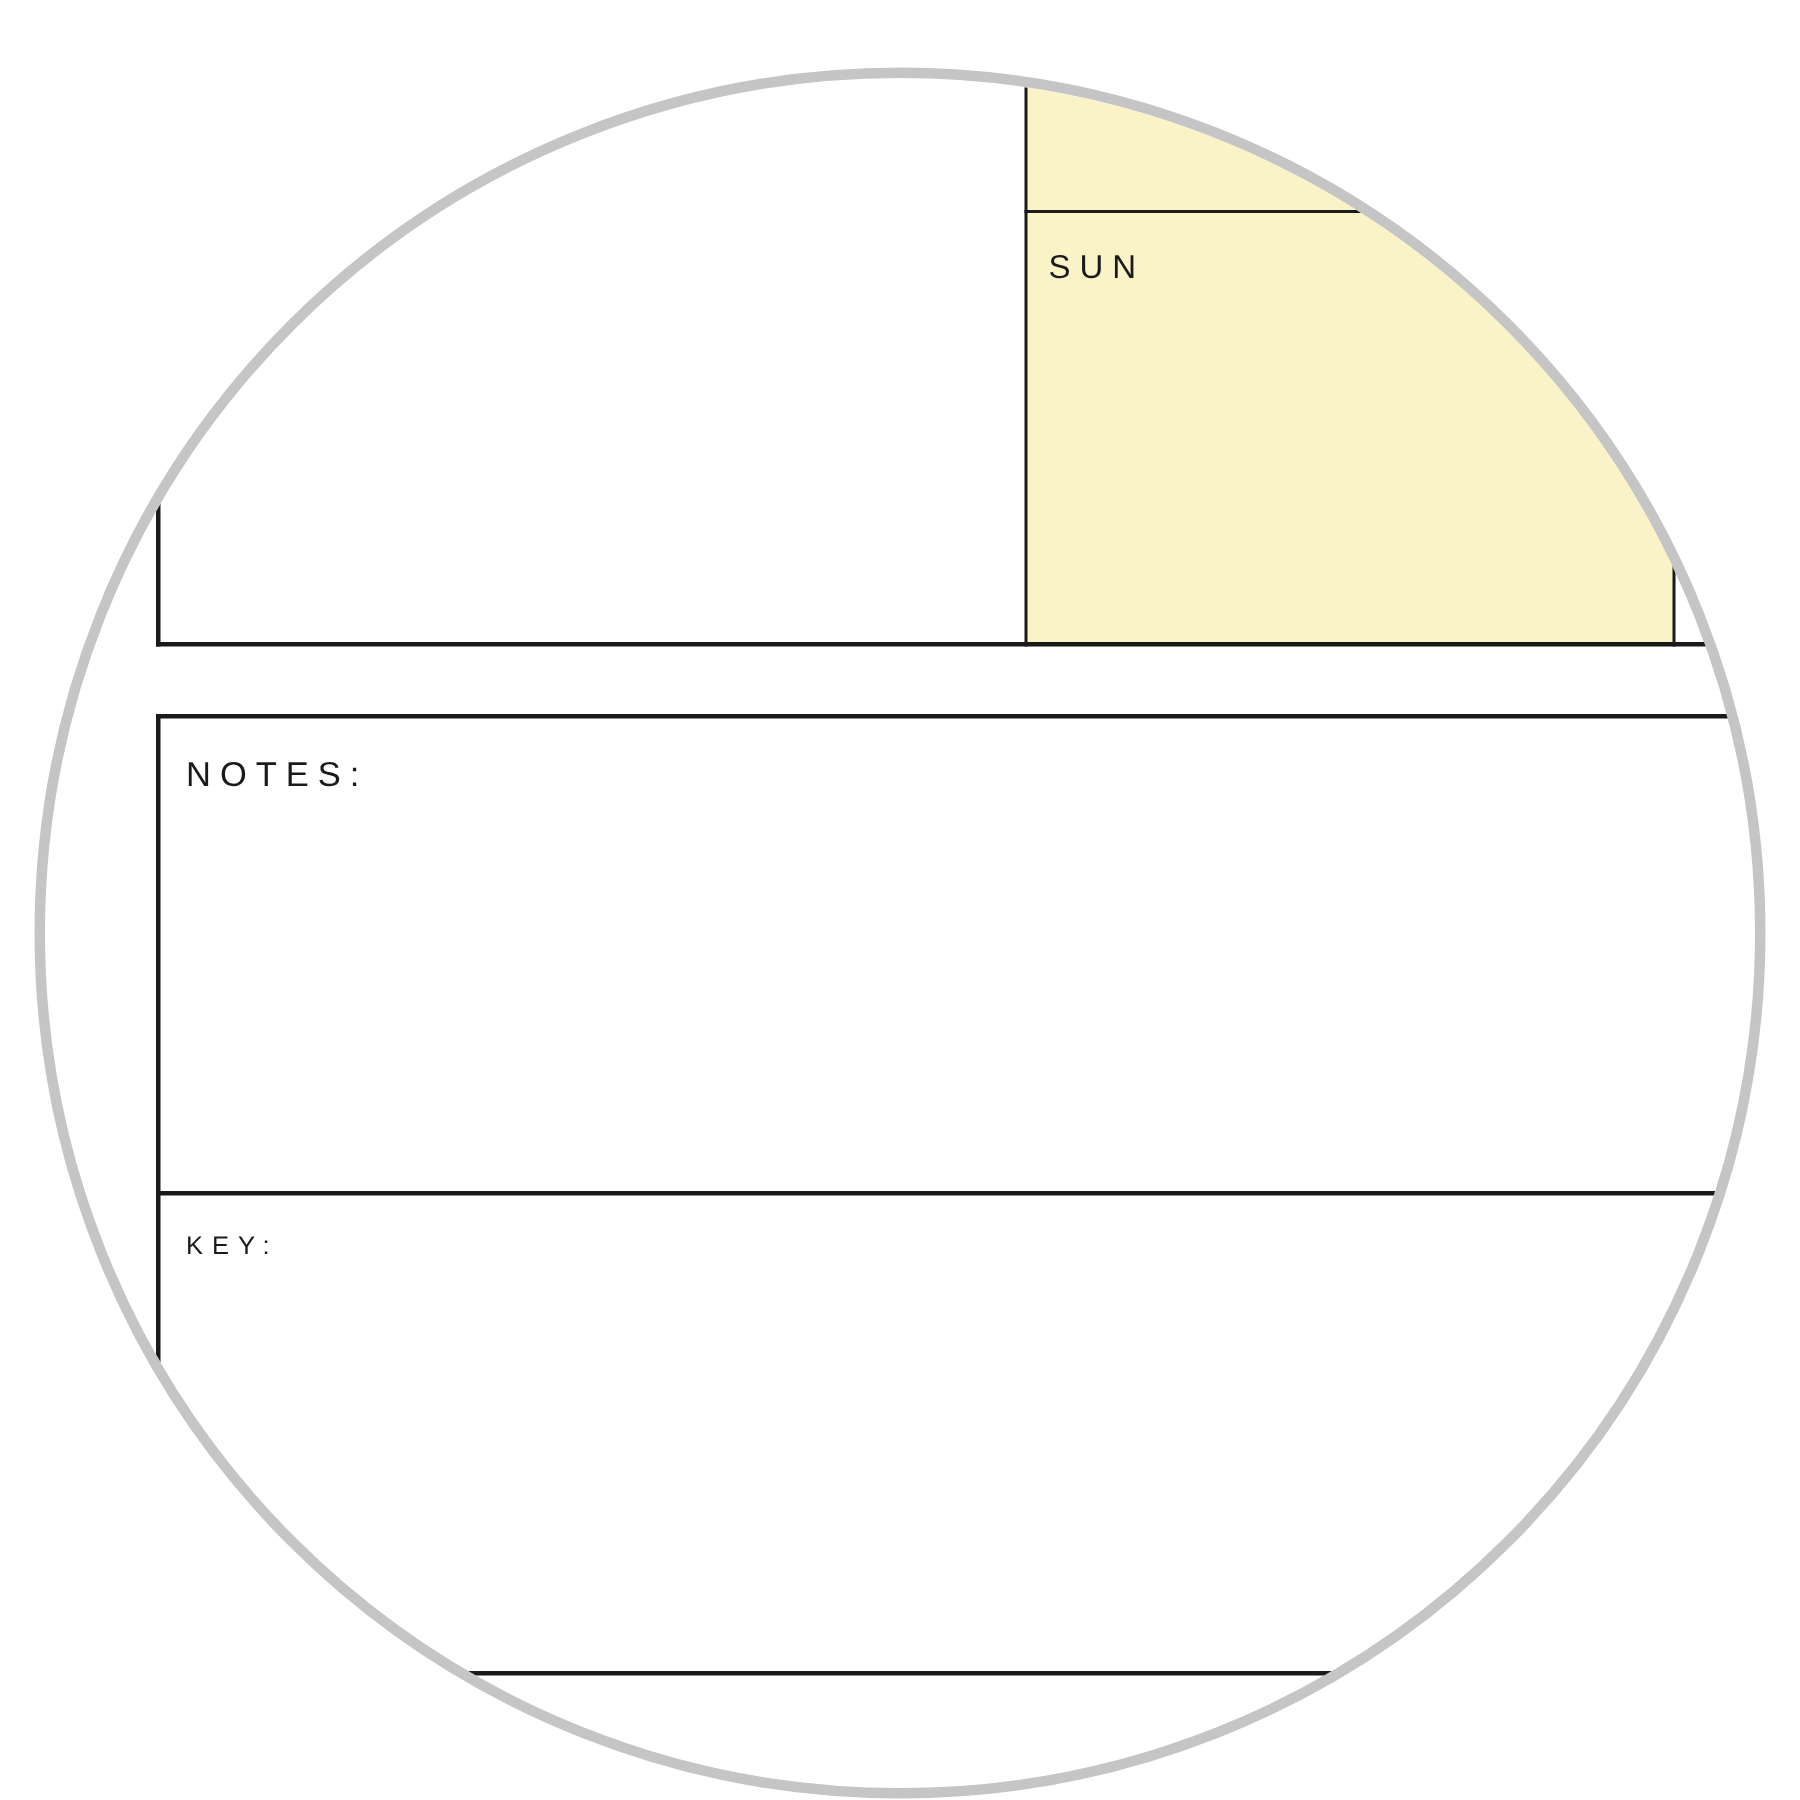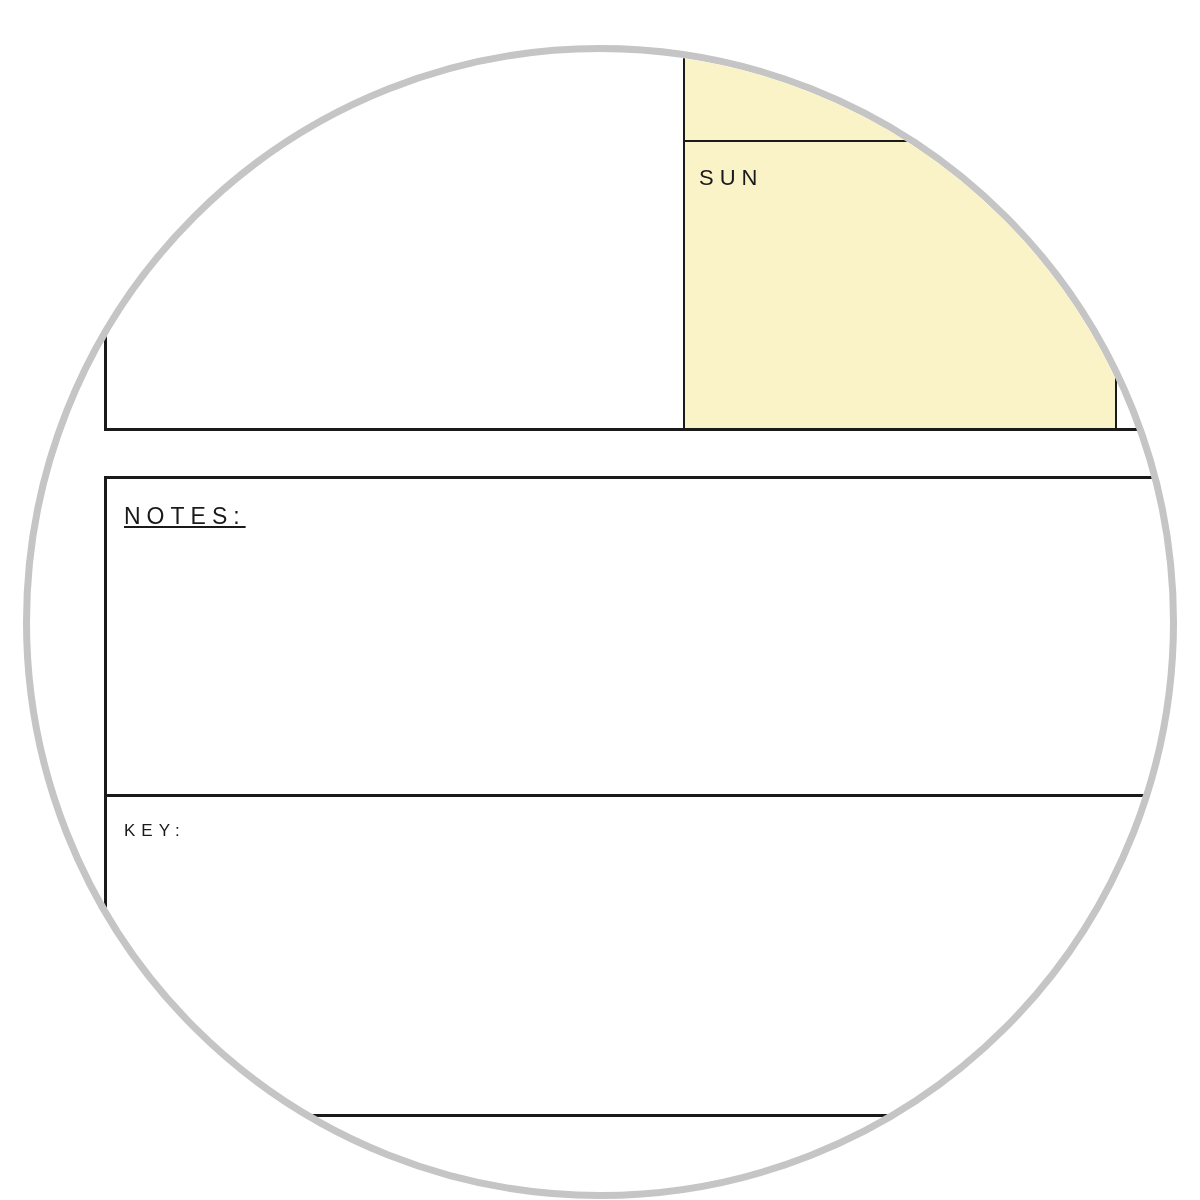--- a/index.html
+++ b/index.html
@@ -79,21 +79,20 @@
   .grid-bottom-border { left: 74px; top: 376px; width: 1066px; height: 3px; }
 
   
   .notes-top-border  { left: 74px; top: 424px; width: 1066px; height: 3px; }
   .notes-left-border { left: 74px; top: 424px; width: 3px;    height: 470px; }
   .notes-label {
     left: 94px;
     top: 451px;
     font-size: 23px;
     letter-spacing: 6px;
-    text-decoration: underline;
   }
 
   
   .key-top-border    { left: 74px; top: 742px; width: 1066px; height: 3px; }
   .key-label {
     left: 94px;
     top: 769px;
     font-size: 17px;
     letter-spacing: 6px;
   }

